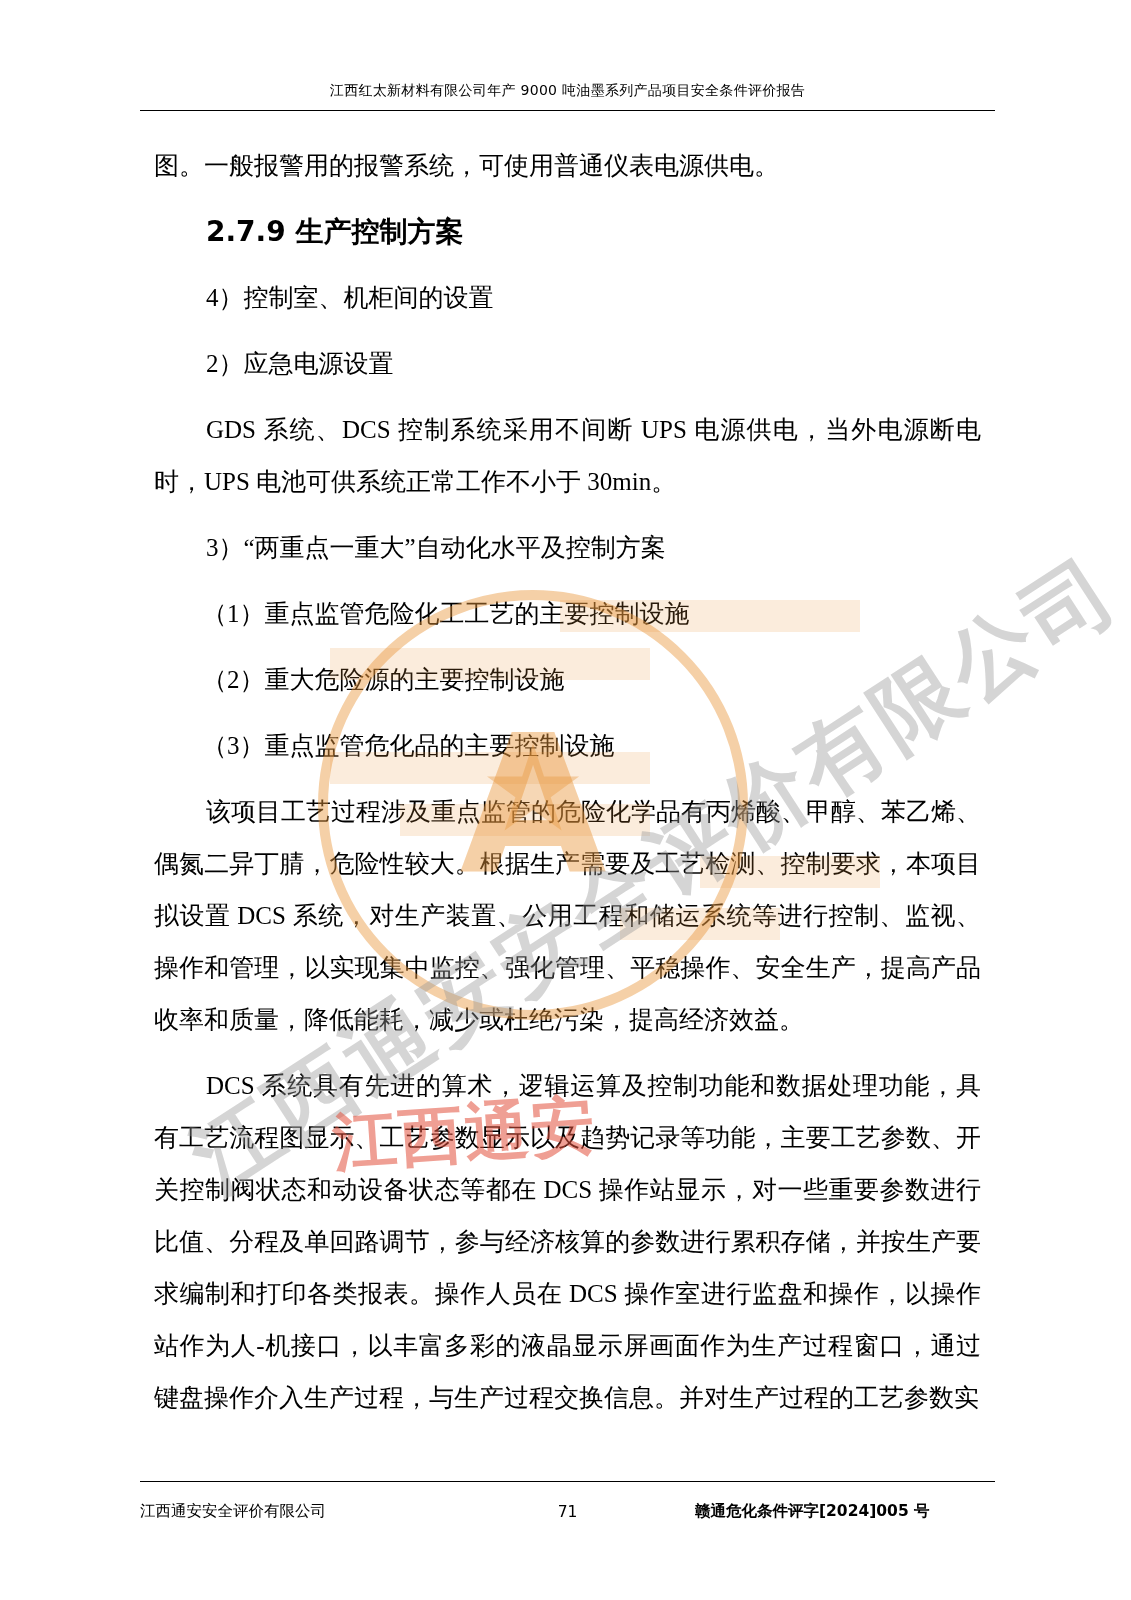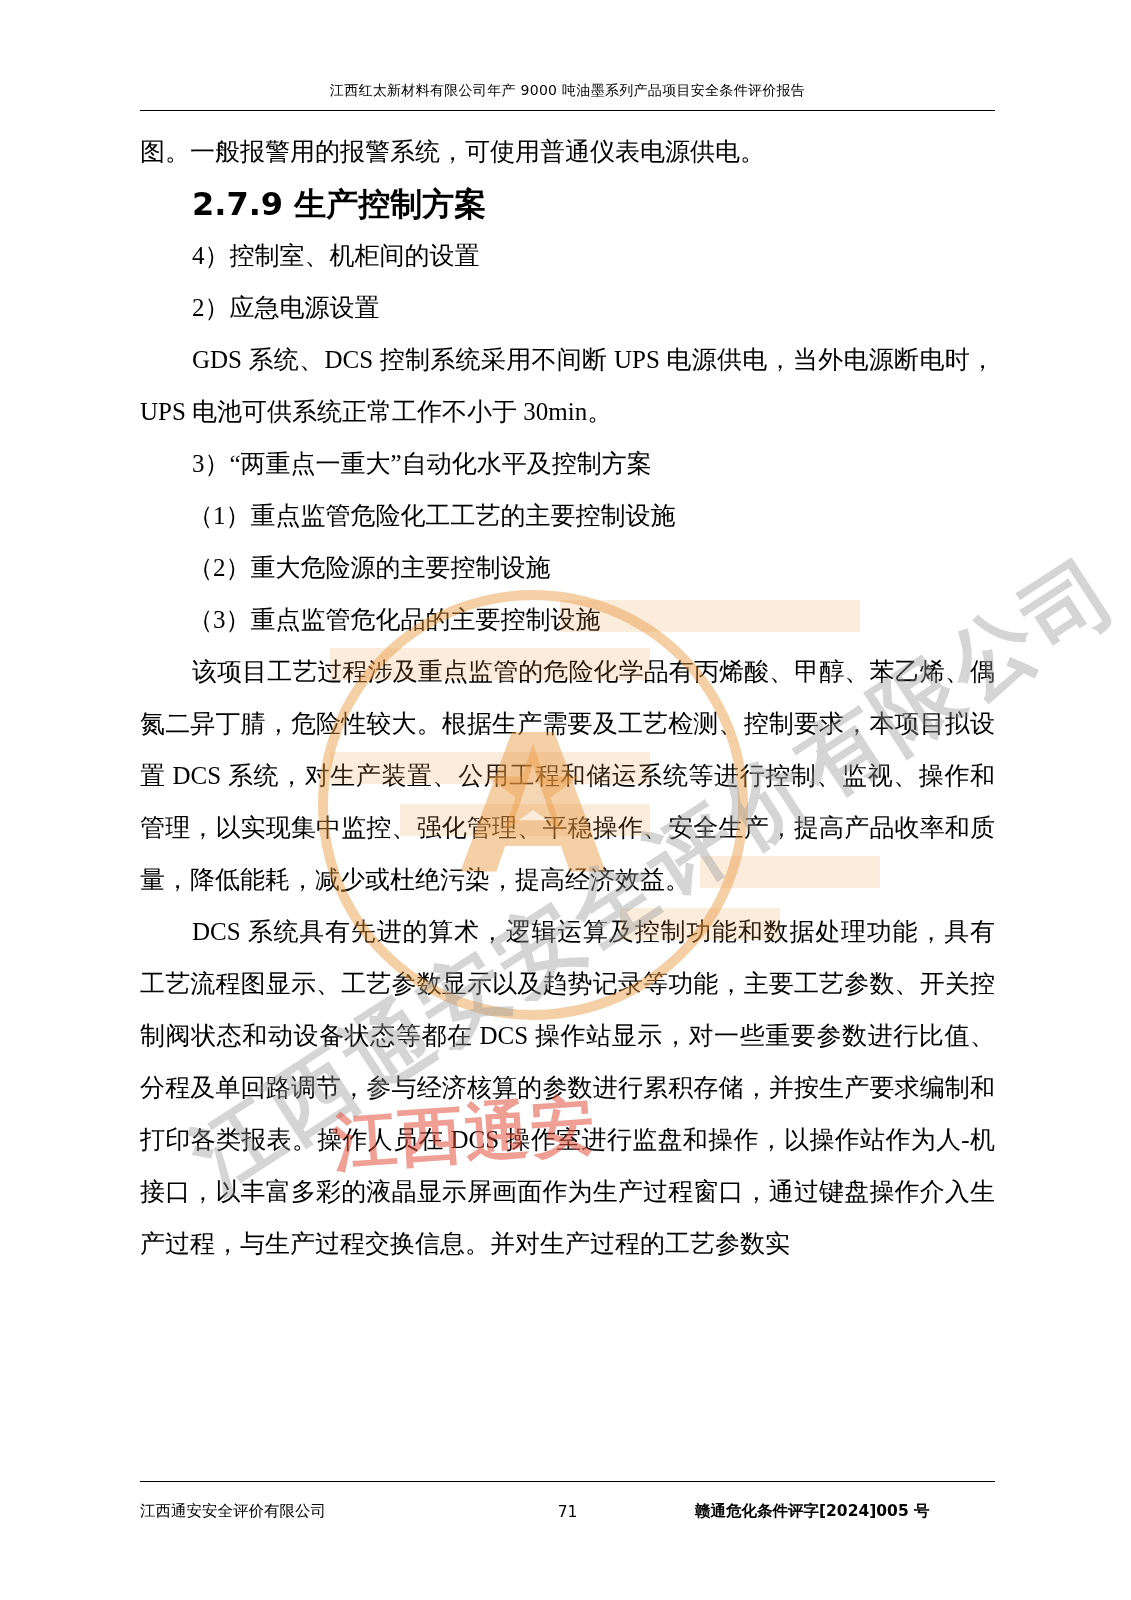--- a/index.html
+++ b/index.html
@@ -45,33 +45,33 @@
   
   .body-text {
     position: absolute;
     top: 126px;
     left: 0;
     width: 855px;
     font-size: 25px;
     line-height: 52px;
   }
   .body-text p {
-    margin: 0;
+    margin: 14px;
     text-align: justify;
     text-justify: inter-ideograph;
   }
   .indent1 { text-indent: 52px; }
   .indent2 { text-indent: 48px; }
   .noindent { text-indent: 0; }
   .heading {
     margin: 0;
     text-indent: 52px;
     font-weight: bold;
     font-family: "DejaVu Sans", "Liberation Sans", sans-serif;
-    font-size: 32px;
+    font-size: 28px;
     line-height: 52px;
   }
   
   .footer-rule {
     position: absolute;
     bottom: 118px;
     left: 0;
     width: 855px;
     border-top: 1.6px solid #000;
   }

